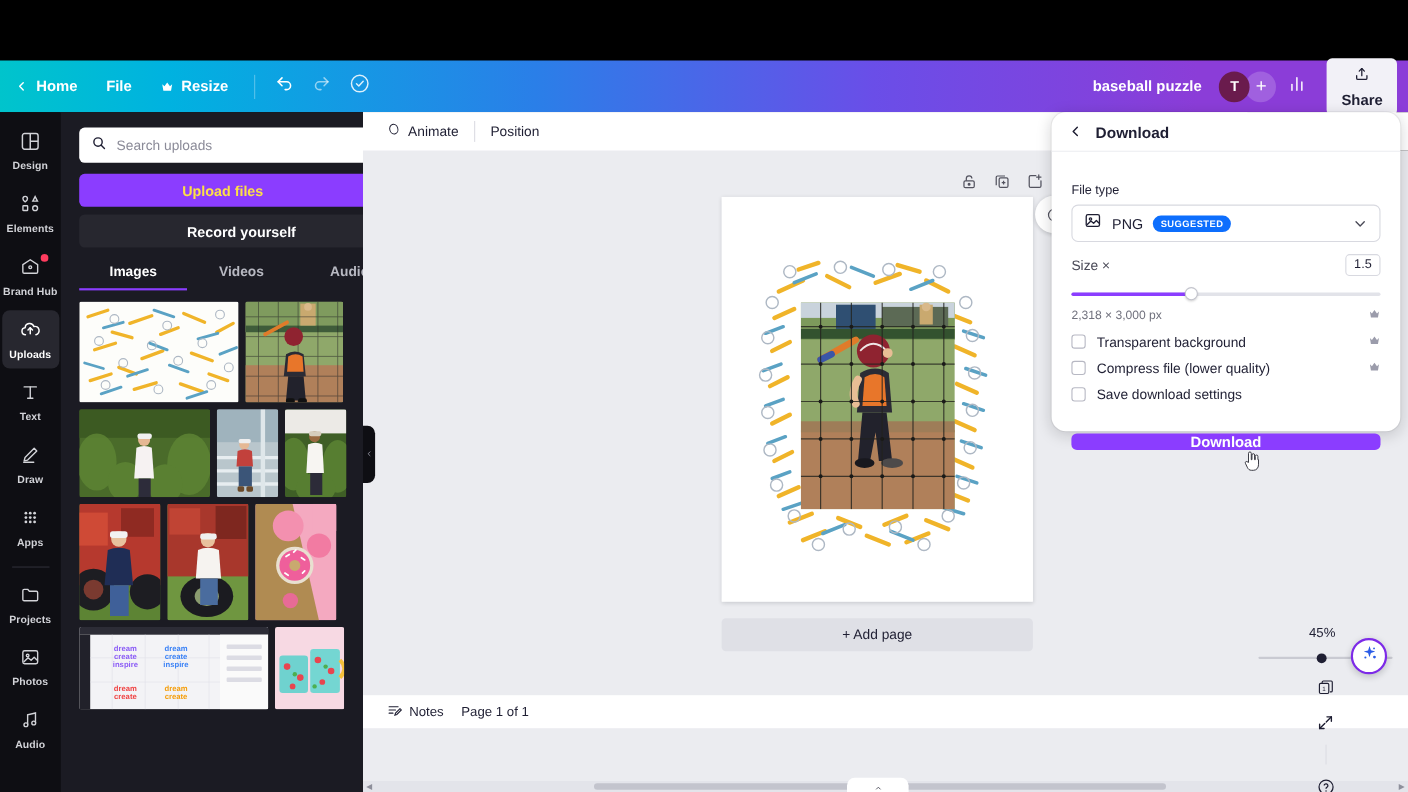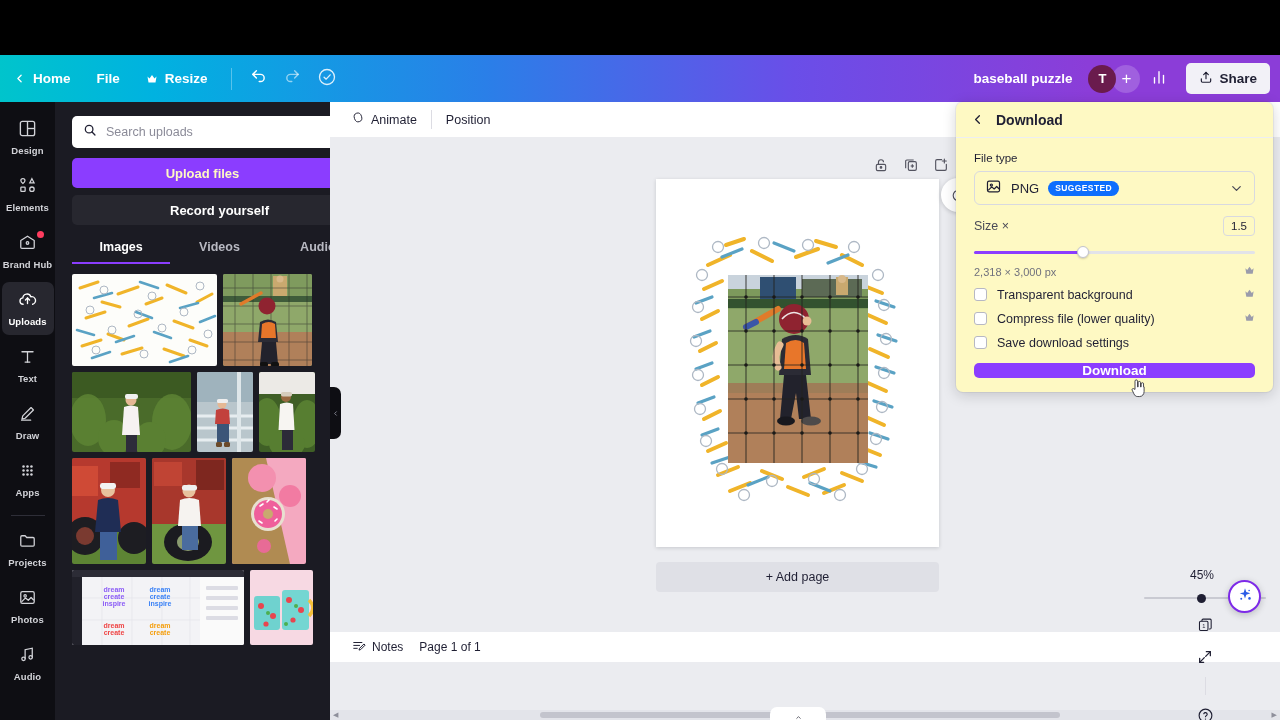--- a/index.html
+++ b/index.html
@@ -40,21 +40,21 @@
   }
   .plus-circle {
     width: 28px; height: 28px; border-radius: 50%; background: rgba(255,255,255,.18);
     color: #fff; font-size: 17px; display: flex; align-items: center; justify-content: center;
     cursor: pointer; margin-left: -6px;
   }
   .share-btn {
     display: flex; align-items: center; gap: 6px;
     background: #f2f1f7; color: #1f1f33;
     font-size: 13.5px; font-weight: bold;
-    padding: 7px 13px; border-radius: 5px; cursor: pointer; margin-left: 8px;
+    padding: 7px 13px; border-radius: 5px; cursor: pointer; margin-left: 8px; flex-direction: column;
   }
 
   
   .rail {
     position: absolute; left: 0; top: 102px; width: 55px; height: 618px;
     background: #0e0e13; display: flex; flex-direction: column; align-items: center;
     padding-top: 9px; overflow: hidden;
   }
   .rail-item {
     width: 52px; height: 53px; display: flex; flex-direction: column;
@@ -82,21 +82,21 @@
     cursor: text;
   }
   .search-box input {
     border: none; outline: none; background: transparent;
     font-family: "Liberation Sans", sans-serif; font-size: 12.5px;
     color: #1f1f33; width: 100%;
   }
   .search-box input::placeholder { color: #8b8b98; }
   .upload-row { display: flex; margin: 10px 17px 0; }
   .upload-btn {
-    flex: 1; background: #8b3dff; color: #fef9c3; font-size: 13px; font-weight: bold;
+    flex: 1; background: #8b3dff; color: #fde047; font-size: 13px; font-weight: bold;
     height: 30px; display: flex; align-items: center; justify-content: center;
     border-radius: 5px 0 0 5px; cursor: pointer;
   }
   .upload-more {
     width: 34px; background: #8b3dff; color: #fff;
     display: flex; align-items: center; justify-content: center;
     border-radius: 0 5px 5px 0; cursor: pointer;
     border-left: 1px solid rgba(255,255,255,.35); font-size: 14px; letter-spacing: 1px;
   }
   .record-btn {
@@ -196,23 +196,23 @@
   .magic-btn {
     position: absolute; left: 1228px; top: 580px; width: 33px; height: 33px;
     border-radius: 50%; background: #fff; border: 2px solid #7d2ae8;
     display: flex; align-items: center; justify-content: center; cursor: pointer;
     box-shadow: 0 2px 7px rgba(14,19,24,.22); z-index: 20;
   }
 
   
   .dl-panel {
     position: absolute; left: 956px; top: 102px; width: 317px; height: 290px;
-    background: #fef9c3; border-radius: 7px; z-index: 40;
+    background: #ffffff; border-radius: 13px; z-index: 40;
     box-shadow: 0 3px 14px rgba(14,19,24,.18), 0 0 0 1px rgba(14,19,24,.05);
-    display: flex; flex-direction: column;
+    display: flex; flex-direction: column; gap: 15px;
   }
   .dl-head {
     height: 36px; display: flex; align-items: center; gap: 11px;
     padding: 0 14px; border-bottom: 1px solid #edeef2; flex: 0 0 auto;
   }
   .dl-back { cursor: pointer; display: flex; color: #1f1f33; }
   .dl-title { font-size: 14px; font-weight: bold; color: #1f1f33; }
   .dl-body { padding: 14px 18px 0; flex: 1; }
   .dl-label { font-size: 11.5px; color: #1f1f33; margin-bottom: 7px; }
   .ftype-select {

